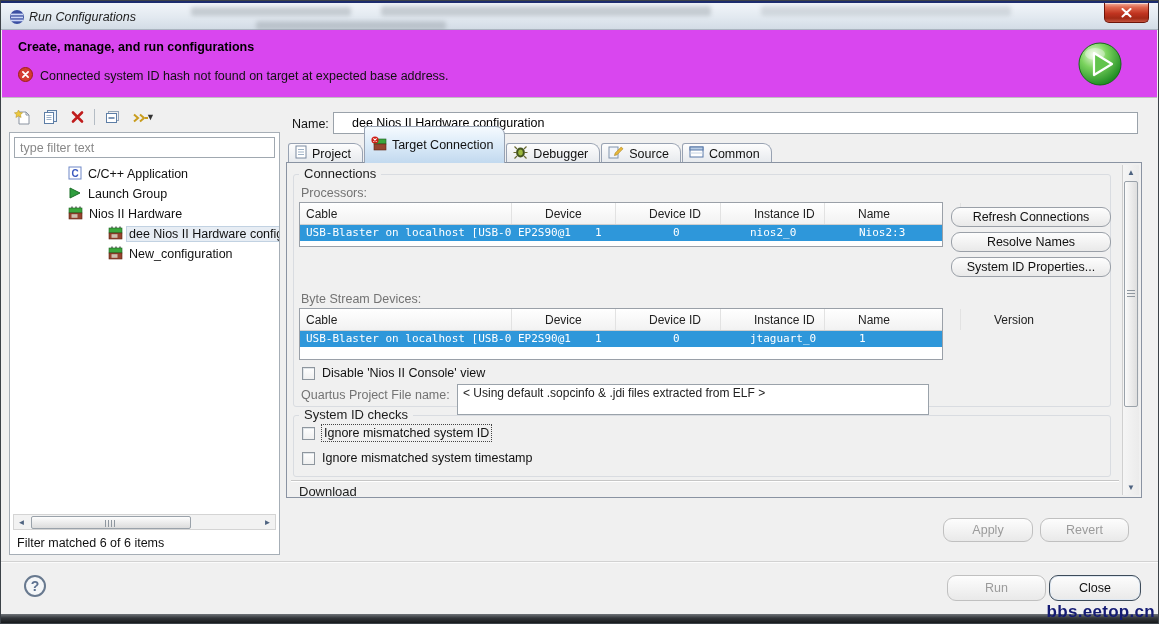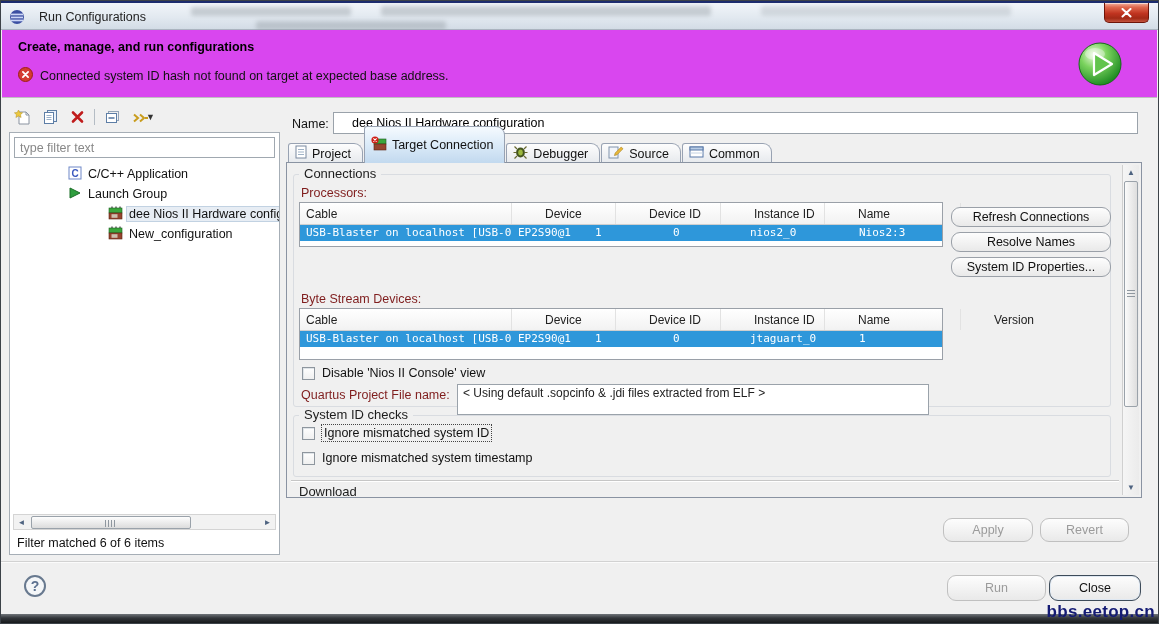--- a/index.html
+++ b/index.html
@@ -6,21 +6,21 @@
   html,body { width:1159px; height:624px; overflow:hidden;
     font-family:"Liberation Sans","DejaVu Sans",sans-serif; font-size:12px; color:#111; }
   .window { position:relative; width:1159px; height:624px; background:#f0f0f0;
     border:1px solid #3c4248; }
 
   
   .titlebar { position:absolute; left:0; top:0; right:0; height:29px;
     background:linear-gradient(180deg,#f1f5f9 0%,#e2e9f0 55%,#d3dce6 100%);
     border-top:2px solid #1c2c6e; border-bottom:1px solid #aab4bf; }
   .ghost { position:absolute; background:#8d959c; opacity:.38; filter:blur(2px); border-radius:2px; }
-  .titlebar-title { position:absolute; left:38px; top:7px; font-size:12.5px; color:#222; }
+  .titlebar-title { position:absolute; left:28px; top:7px; font-size:12.5px; color:#222;font-style:italic; }
   .eclipse-icon { position:absolute; left:8px; top:6px; }
   .close-btn { position:absolute; right:9px; top:0; width:45px; height:20px; cursor:pointer;
     background:linear-gradient(180deg,#f4b2a0 0%,#e0694e 22%,#c03420 55%,#a32a16 80%,#c4543e 100%);
     border:1px solid #6e1408; border-top:none; border-radius:0 0 5px 5px;
     box-shadow:inset 0 1px 0 rgba(255,255,255,.55); display:flex; align-items:center; justify-content:center; }
 
   
   .banner { position:absolute; left:1px; top:29px; right:1px; height:68px; background:#d946ef;
     border-bottom:1px solid #bfbfbf; }
   .banner-title { position:absolute; left:16px; top:10px; font-weight:bold; font-size:12.5px; color:#000; }
@@ -63,21 +63,21 @@
     border-radius:3px 9px 0 0; margin-right:1px; font-size:12.5px; cursor:pointer; position:relative; }
   .tab.active { height:37px; z-index:3;
     background:linear-gradient(180deg,#f5fafe 0%,#ddecf9 45%,#c2d9ef 100%); }
 
   .content { position:absolute; left:285px; top:161px; width:856px; height:336px;
     background:#f0f0f0; border:1px solid #8a93a2; overflow:hidden; }
 
   .group { position:absolute; border:1px solid #d9dce1; border-radius:3px; }
   .group-title { position:absolute; top:-9px; left:5px; background:#f0f0f0; padding:0 5px;
     font-size:13px; color:#1c1c1c; white-space:nowrap; }
-  .sec-label { font-size:12.5px; color:#7f1d1d; white-space:nowrap; }
+  .sec-label { font-size:12.5px; color:#737373; white-space:nowrap; }
 
   .tbl { position:absolute; background:#fff; border:1px solid #9aa0a8; }
   .tbl-head { display:flex; height:22px; background:linear-gradient(180deg,#ffffff,#f2f2f2);
     border-bottom:1px solid #cfcfcf;gap:27px; }
   .th { display:flex; align-items:center; padding-left:6px; border-right:1px solid #e2e2e2;
     font-size:12px; color:#222; overflow:hidden; white-space:nowrap; cursor:pointer; }
   .th:last-child { border-right:none; }
   .tbl-row { display:flex; height:16px; background:#2e97da; color:#fff;
     font-family:"DejaVu Sans Mono","Liberation Mono",monospace; font-size:11px; cursor:pointer; }
   .td { padding-left:6px; overflow:hidden; white-space:nowrap; line-height:16px; }
@@ -221,20 +221,31 @@
               <text x="7" y="11" font-size="10" font-weight="bold" fill="#3a58be" text-anchor="middle">C</text>
             </svg></span>
         <span class="tree-label">C/C++ Application</span>
       </div>
       <div class="tree-item">
         <span><svg width="14" height="14">
               <polygon points="2,2 12,7 2,12" fill="#2f9e3f" stroke="#1d6e28"></polygon>
             </svg></span>
         <span class="tree-label">Launch Group</span>
       </div>
+      <div class="tree-item">
+        <span><svg width="15" height="14">
+              <rect x="3" y="0.5" width="2" height="2" fill="#8a8a8a"></rect>
+              <rect x="7" y="0.5" width="2" height="2" fill="#8a8a8a"></rect>
+              <rect x="11" y="0.5" width="2" height="2" fill="#8a8a8a"></rect>
+              <rect x="1" y="2" width="13" height="5" fill="#3aa63c" stroke="#1d5e20" stroke-width=".6"></rect>
+              <rect x="1" y="7" width="13" height="6" fill="#96452f" stroke="#5c2212" stroke-width=".6"></rect>
+              <rect x="3.5" y="8.2" width="6" height="3.6" fill="#cdbfae"></rect>
+            </svg></span>
+        <span class="tree-label">Nios II Hardware</span>
+      </div>
       <div class="tree-item child selected">
         <span><svg width="15" height="14">
               <rect x="3" y="0.5" width="2" height="2" fill="#8a8a8a"></rect>
               <rect x="7" y="0.5" width="2" height="2" fill="#8a8a8a"></rect>
               <rect x="11" y="0.5" width="2" height="2" fill="#8a8a8a"></rect>
               <rect x="1" y="2" width="13" height="5" fill="#3aa63c" stroke="#1d5e20" stroke-width=".6"></rect>
               <rect x="1" y="7" width="13" height="6" fill="#96452f" stroke="#5c2212" stroke-width=".6"></rect>
               <rect x="3.5" y="8.2" width="6" height="3.6" fill="#cdbfae"></rect>
             </svg></span>
         <span class="tree-label">dee Nios II Hardware configurati</span>

